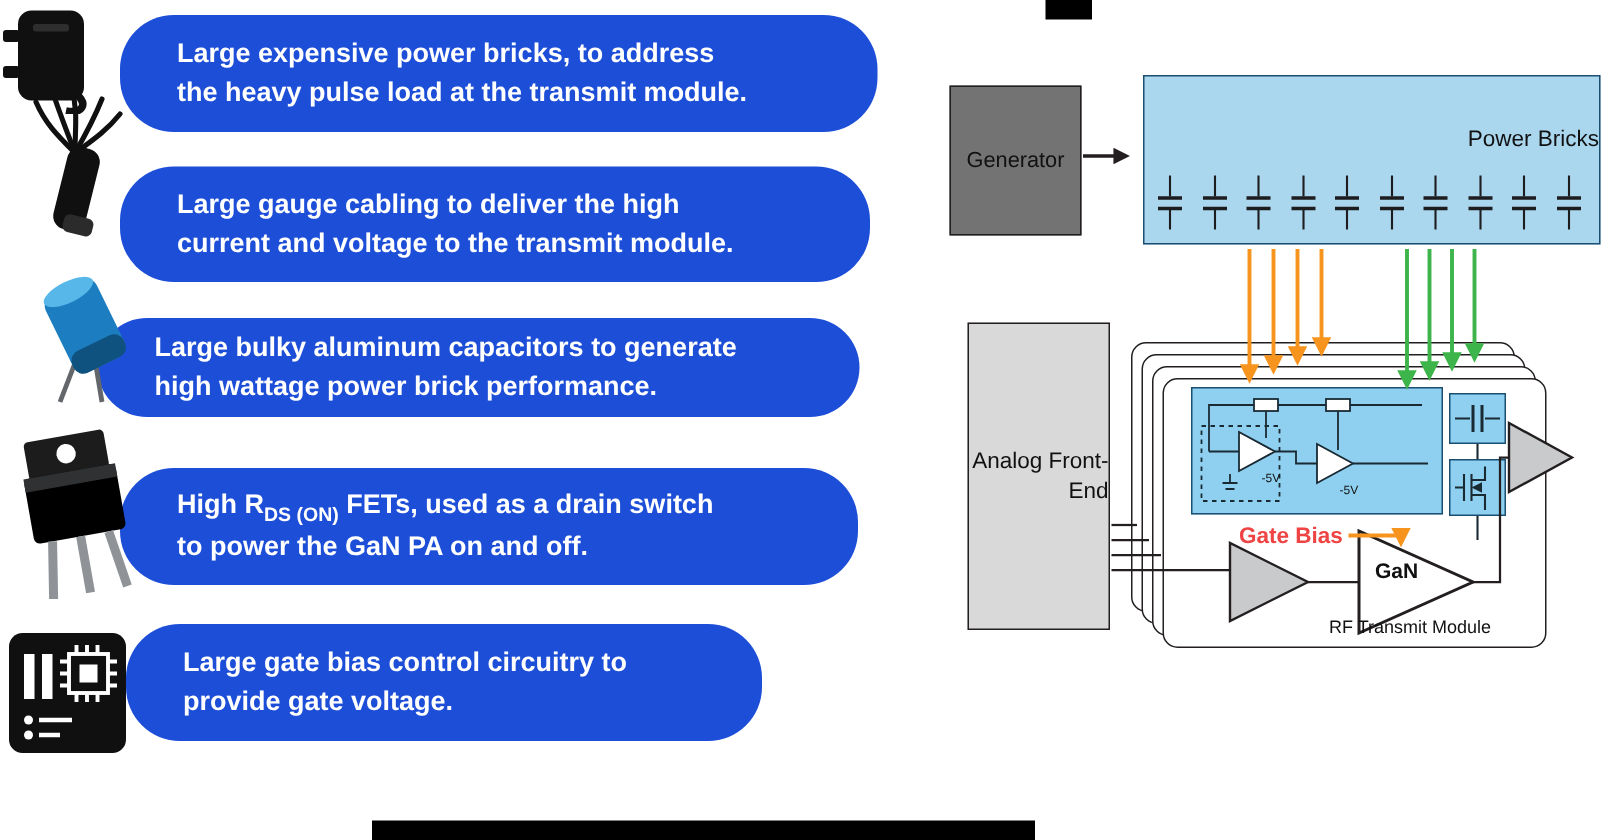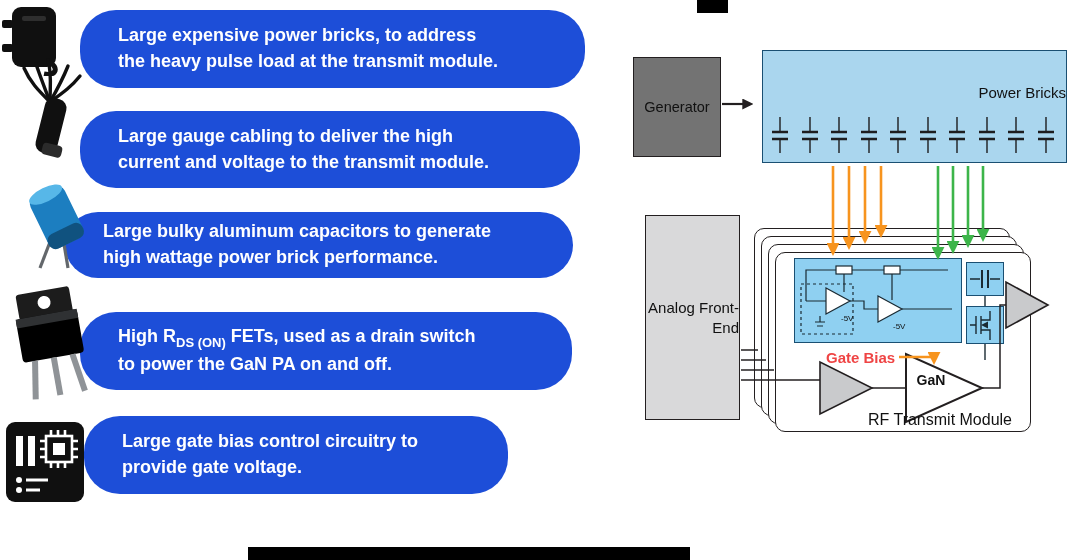--- a/index.html
+++ b/index.html
@@ -33,21 +33,21 @@
   .pb{left:762px;top:50px;width:305px;height:113px;background:#aad6ee;border:1.4px solid #1a4f72;
       text-align:right;padding-top:33px;font-size:15px;z-index:1;}
   .card{position:absolute;width:254px;height:178px;background:#fff;border:1.6px solid #231f20;
         border-radius:10px;z-index:2;}
   .c1{left:754px;top:228px;}.c2{left:761px;top:236px;}.c3{left:768px;top:244px;}.c4{left:775px;top:252px;}
   .schem{left:794px;top:258px;width:168px;height:85px;background:#8fd0f1;border:1.4px solid #1a4f72;z-index:3;}
   .capbox{left:966px;top:262px;width:38px;height:34px;background:#8fd0f1;border:1.4px solid #1a4f72;z-index:3;}
   .fetbox{left:966px;top:306px;width:38px;height:38px;background:#8fd0f1;border:1.4px solid #1a4f72;z-index:3;}
   .fx{position:absolute;left:0;top:0;width:1080px;height:560px;z-index:4;pointer-events:none;}
   .lbl{position:absolute;z-index:5;color:#111;}
-  .lbl-rf{left:855px;top:411px;width:170px;text-align:center;font-size:16px;}
+  .lbl-rf{left:855px;top:411px;width:170px;text-align:center;font-size:12px;}
   .lbl-gatebias{left:826px;top:349px;font-size:15px;font-weight:bold;color:#ef4444;white-space:nowrap;}
   .lbl-gan{left:908px;top:372px;width:46px;text-align:center;font-size:14px;font-weight:bold;}
   .lbl-5v{font-size:8px;}
   .v1{left:841px;top:314px;}.v2{left:893px;top:322px;}
   .artifact{position:absolute;background:#000;z-index:0;}
   .art-bottom{left:248px;top:547px;width:442px;height:13px;}
   .art-top{left:697px;top:0;width:31px;height:13px;}
 </style>
 </head>
 <body>

